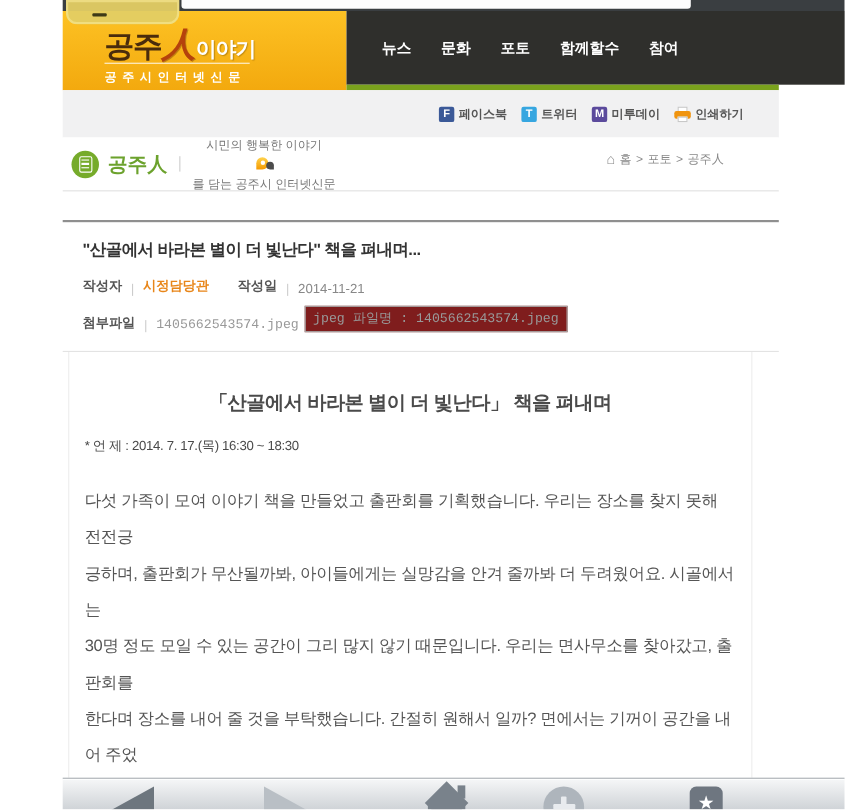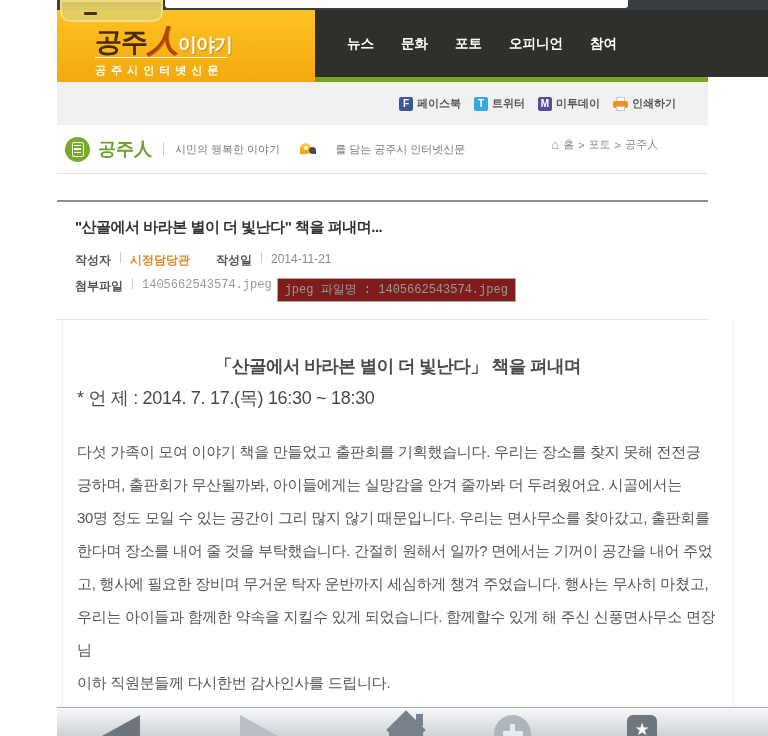--- a/index.html
+++ b/index.html
@@ -37,46 +37,46 @@
   .print-paper-top { position:absolute; left:3px; top:0; width:9px; height:5px; background:#fff; border:1px solid #c8c8c8; }
   .print-paper-out { position:absolute; left:3px; top:9px; width:9px; height:5px; background:#fff; border:1px solid #c8c8c8; }
 
   
   .subheader { position:absolute; left:57px; top:125px; width:651px; height:49px; background:#fff; border-bottom:1px solid #e0e0e0; display:flex; align-items:center; padding-left:8px; }
   .site-circle { position:relative; width:25px; height:25px; border-radius:50%; background:#76ab2b; flex:0 0 auto; }
   .doc-glyph { position:absolute; left:6.5px; top:5px; width:12px; height:15px; border:1.5px solid #fff; border-radius:2px; }
   .doc-glyph i { display:block; height:1.5px; background:#fff; margin:2px 1.5px 0 1.5px; }
   .site-name { font-size:18px; font-weight:bold; color:#6ca22d; margin-left:8px; cursor:pointer; }
   .sub-divider { width:1px; height:14px; background:#ccc; margin:0 11px; }
-  .tagline { font-size:11px; color:#777; display:flex; align-items:center; gap:20px; }
+  .tagline { font-size:11px; color:#777; display:flex; align-items:center; gap:4px;flex-direction:column; }
   .bubble-icon { position:relative; width:15px; height:13px; }
   .bubble-main { position:absolute; left:0; top:0; width:11px; height:11px; border-radius:50% 50% 50% 0; background:linear-gradient(#ffd34d,#f59a00); }
   .bubble-dot { position:absolute; left:4px; top:3px; width:4px; height:4px; border-radius:50%; background:#fff; }
   .bubble-sec { position:absolute; left:9px; top:4px; width:7px; height:7px; border-radius:50% 50% 0 50%; background:#4c4c4c; }
   .breadcrumb { position:absolute; right:50px; top:0; height:39px; display:flex; align-items:center; gap:4px; font-size:11px; color:#888; }
   .bc-home-icon { font-size:13px; color:#8a8a8a; }
   .bc-link { cursor:pointer; }
 
   
   .article-head { position:absolute; left:57px; top:200px; width:651px; border-top:2px solid #8f8f8f; padding:16px 18px 0 18px; background:#fff; }
   .article-title { font-size:15px; font-weight:bold; color:#333; letter-spacing:-0.5px; }
-  .meta-row { display:flex; align-items:flex-start; font-size:12px; color:#888; margin-top:15px; }
+  .meta-row { display:flex; align-items:flex-end; font-size:12px; color:#888; margin-top:15px; }
   .meta-row.second { margin-top:9px;font-family:Liberation Mono, monospace; }
   .meta-label { font-weight:bold; color:#555; }
   .meta-pipe { width:1px; height:11px; background:#ccc; margin:0 9px; }
   .meta-author { color:#e8861a; font-weight:bold; cursor:pointer; }
   .meta-gap { width:26px; }
   .attach-file { color:#999; cursor:pointer; }
   .attach-tooltip { margin-left:5px; border:1px solid #a9a9a9; background:#7f1d1d; color:#999; font-size:12px; padding:2px 7px 3px 7px; }
   .head-divider { position:absolute; left:57px; top:319px; width:651px; height:1px; background:#e3e3e3; }
 
   
-  .article-body { position:absolute; left:62px; top:320px; width:672px; height:387px; border-left:1px solid #ededed; border-right:1px solid #ededed; background:#fff; padding:34px 14px 0 14px; }
+  .article-body { position:absolute; left:62px; top:320px; width:622px; height:387px; border-left:1px solid #ededed; border-right:1px solid #ededed; background:#fff; padding:34px 14px 0 14px; }
   .body-heading { text-align:center; font-size:17.5px; font-weight:bold; color:#4a4a4a; letter-spacing:-0.5px; }
-  .body-when { margin-top:8px; font-size:18px; color:#4a4a4a; letter-spacing:-0.3px; }
+  .body-when { margin-top:19px; font-size:12px; color:#4a4a4a; letter-spacing:-0.3px; }
   .body-where { margin-top:9px; font-size:16px; color:#4a4a4a; letter-spacing:-0.3px; }
   .body-paragraph { margin-top:25px; font-size:15px; color:#555; line-height:33px; letter-spacing:-0.3px; white-space:pre-line; }
 
   
   .bottombar { position:absolute; left:57px; top:707px; width:711px; height:29px; background:linear-gradient(#f6f7f8,#cfd3d7); border-top:1px solid #a6abb0; overflow:hidden; }
   .bottombar::before { content:""; position:absolute; left:0; top:0; width:100%; height:1px; background:rgba(255,255,255,0.9); }
   .tb-icon { position:absolute; cursor:pointer; }
   .tri-back { left:43px; top:7px; width:0; height:0; border-top:22px solid transparent; border-bottom:22px solid transparent; border-right:40px solid #6d767e; }
   .tri-fwd { left:183px; top:7px; width:0; height:0; border-top:22px solid transparent; border-bottom:22px solid transparent; border-left:40px solid #b9bfc5; }
   .home-wrap { left:326px; top:5px; width:46px; height:40px; }
@@ -102,21 +102,21 @@
 
   <div class="logo-block">
     <div class="logo-line1"><span class="logo-kr1">공주</span><span class="logo-person">人</span><span class="logo-kr3">이야기</span></div>
     <div class="logo-underline"></div>
     <div class="logo-sub">공 주 시 인 터 넷 신 문</div>
   </div>
   <div class="main-nav">
     <span class="nav-item">뉴스</span>
     <span class="nav-item">문화</span>
     <span class="nav-item">포토</span>
-    <span class="nav-item">오피니언</span>
+    <span class="nav-item">함께할수</span>
     <span class="nav-item">참여</span>
   </div>
   <div class="green-strip"></div>
 
   <div class="social-band">
     <span class="social-item">
       <span class="sq-icon sq-fb">F</span>
       <span class="social-label">페이스북</span>
     </span>
     <span class="social-item">

